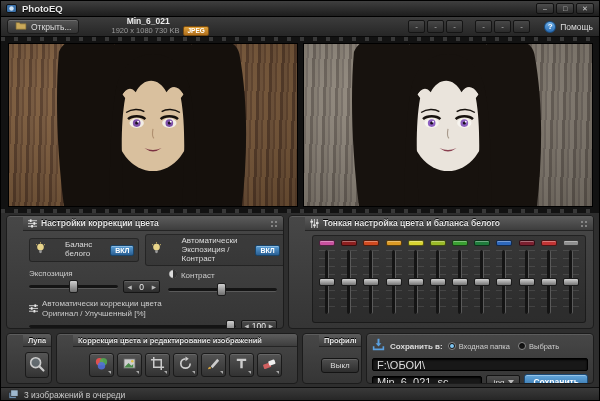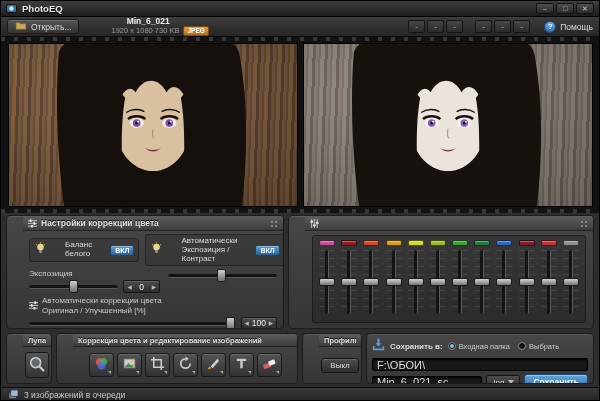--- a/index.html
+++ b/index.html
@@ -328,20 +328,29 @@
                 <div class="hthumb pos-mid"></div>
               </div>
               <div class="spinner">
                 <span class="spin-arrow">◀</span>
                 <span class="spin-val">0</span>
                 <span class="spin-arrow">▶</span>
               </div>
             </div>
           </div>
           <div class="adj-col contrast">
+            <div class="adj-label">
+              <span>
+                <svg width="10" height="10" viewBox="0 0 12 12">
+                    <circle cx="6" cy="6" r="5" fill="#ddd" stroke="#333" stroke-width="0.8"></circle>
+                    <path d="M6,1 A5,5 0 0 1 6,11 Z" fill="#333"></path>
+                  </svg>
+              </span>
+              <span>Контраст</span>
+            </div>
             <div class="slider-row">
               <div class="htrack">
                 <div class="hthumb pos-mid"></div>
               </div>
             </div>
           </div>
         </div>
 
         <div class="intensity-block">
           <div class="int-label">
@@ -379,20 +388,21 @@
         <span>
           <svg width="9" height="9" viewBox="0 0 10 10">
               <rect x="1.2" width="1.3" height="10" fill="#bbb"></rect>
               <rect x="4.3" width="1.3" height="10" fill="#bbb"></rect>
               <rect x="7.4" width="1.3" height="10" fill="#bbb"></rect>
               <rect x="0.4" y="2" width="2.9" height="2" fill="#e8e8e8"></rect>
               <rect x="3.5" y="6" width="2.9" height="2" fill="#e8e8e8"></rect>
               <rect x="6.6" y="3.5" width="2.9" height="2" fill="#e8e8e8"></rect>
             </svg>
         </span>
+        <span class="panel-title">Тонкая настройка цвета и баланса белого</span>
         <span class="hdr-spacer"></span>
         <span>
           <svg width="8" height="8" viewBox="0 0 8 8">
               <circle cx="2" cy="2" r="1" fill="#999"></circle>
               <circle cx="6" cy="2" r="1" fill="#999"></circle>
               <circle cx="2" cy="6" r="1" fill="#999"></circle>
               <circle cx="6" cy="6" r="1" fill="#999"></circle>
             </svg>
         </span>
       </div>

